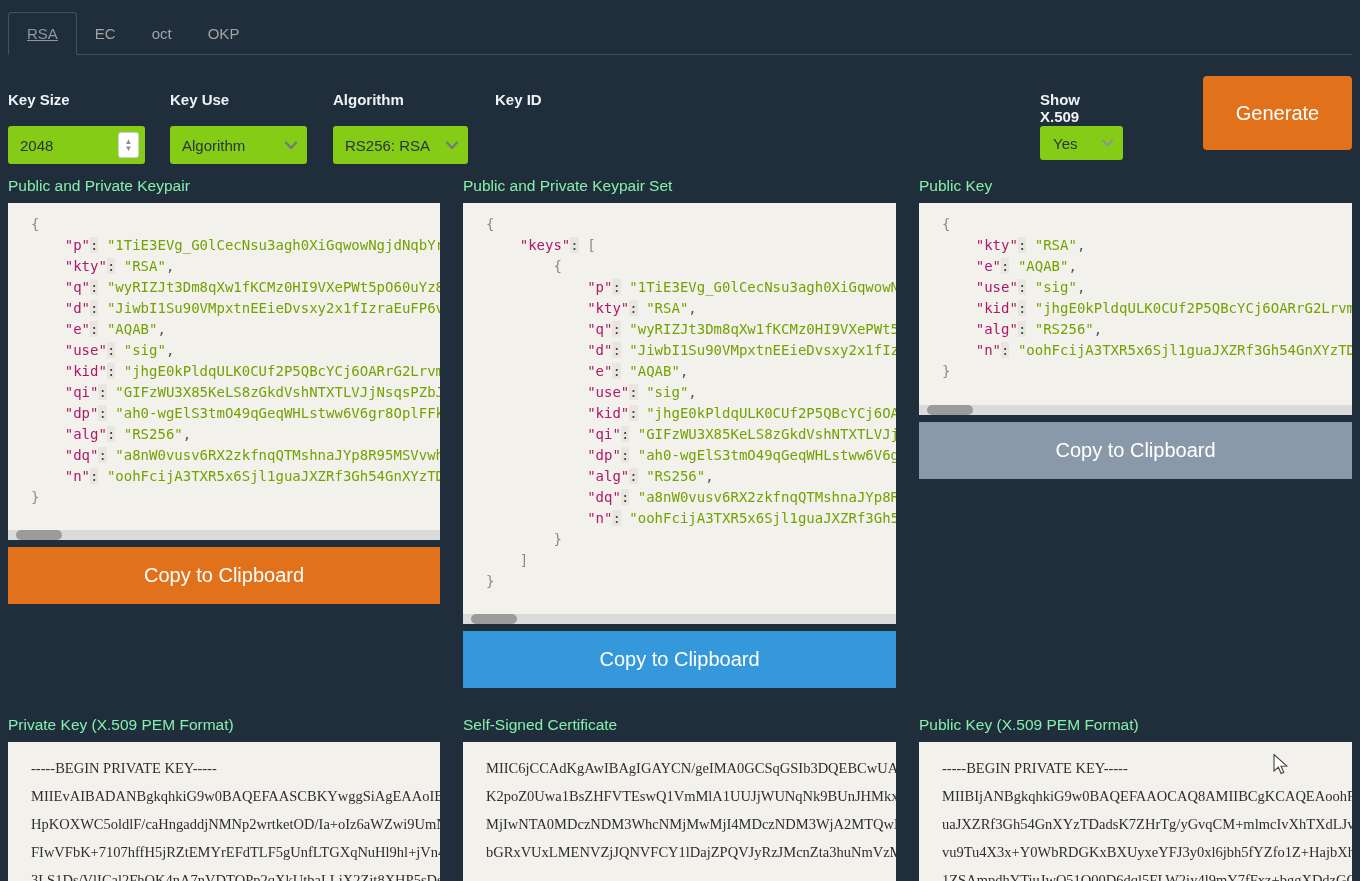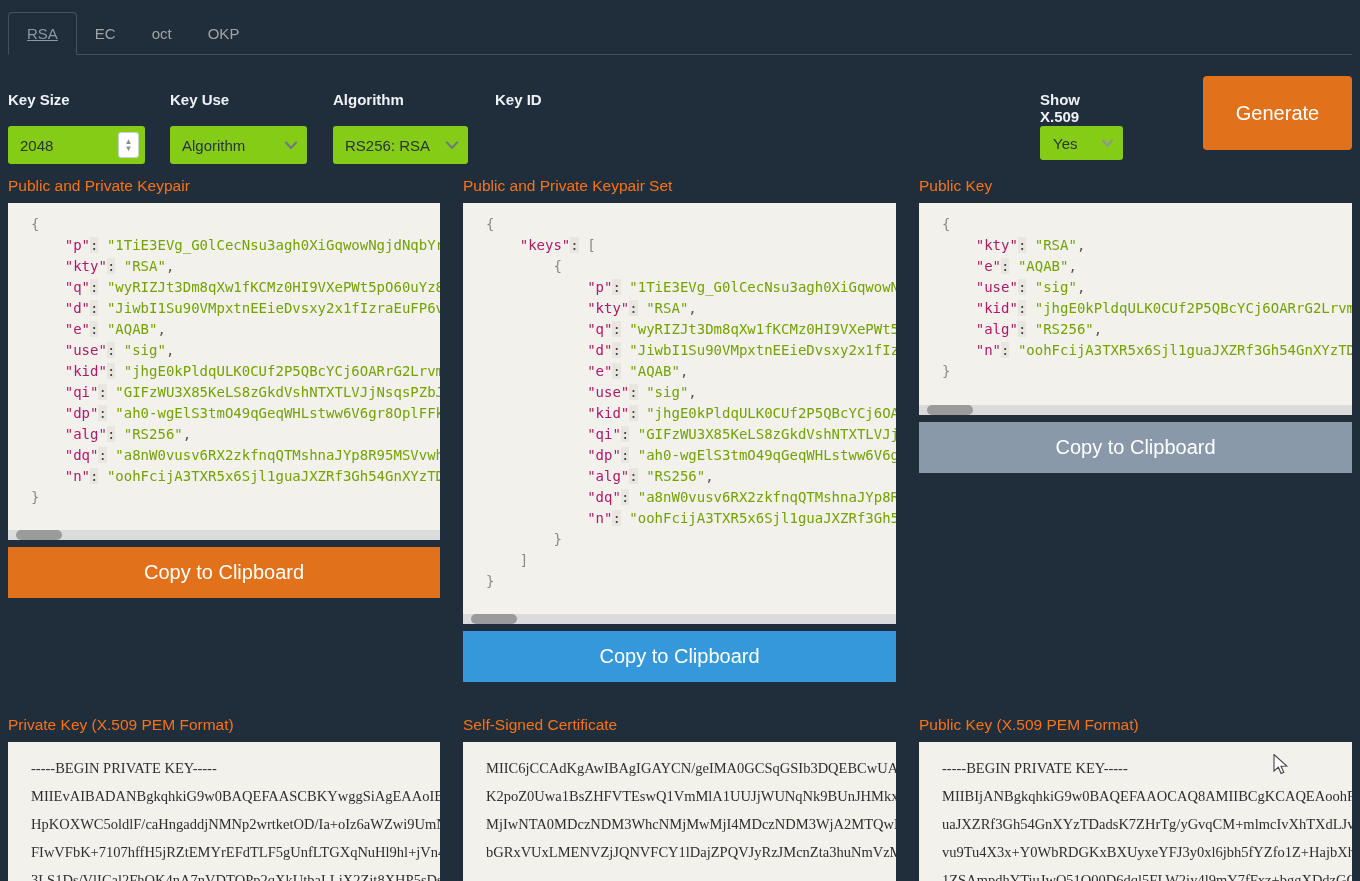--- a/index.html
+++ b/index.html
@@ -36,35 +36,35 @@
              color:#8d8d8d; font-size:8px; line-height:7px; cursor:pointer; }
   .generate { position:absolute; left:1203px; top:1px; width:149px; height:74px;
               background:#e2711c; border:none; border-radius:4px; color:#fff;
               font-size:20px; font-family:inherit; cursor:pointer; }
 
   
   .toprow, .bottomrow { position:absolute; left:8px; display:grid;
              grid-template-columns:432px 433px 433px; column-gap:23px; align-items:start; }
   .toprow { top:177px; }
   .bottomrow { top:716px; }
-  .sec-title { color:#f97316; font-size:15.5px; height:19px; margin-bottom:7px; }
+  .sec-title { color:#86efac; font-size:15.5px; height:19px; margin-bottom:7px; }
   .codebox { position:relative; background:#f3f1ec; overflow:hidden; }
   .cb-1 { height:337px; } .cb-2 { height:421px; } .cb-3 { height:212px; }
   .code { padding:11px 0 0 23px; font-family:"DejaVu Sans Mono", monospace;
           font-size:14px; line-height:21px; }
   .cl { white-space:pre; overflow:hidden; height:21px; }
   .tk { color:#b01868; }                               
   .tc { color:#444; background:#e9e6df; }              
   .ts { color:#73a203; }                               
   .tp { color:#8a8a8a; }                               
   .tm { color:#555; }                                  
   .hscroll { position:absolute; left:0; right:0; bottom:0; height:10px; background:#dbdbdb; }
   .thumb { position:absolute; left:8px; top:0; height:10px; width:46px;
            background:#9b9b9b; border-radius:5px; cursor:pointer; }
-  .copy { display:block; width:100%; height:51px; margin-top:7px; border:none;
+  .copy { display:block; width:100%; height:57px; margin-top:7px; border:none;
           color:#fff; font-size:20px; font-family:inherit; cursor:pointer; }
   .copy.orange { background:#e2711c; }
   .copy.blue   { background:#3498db; }
   .copy.gray   { background:#8a99a9; }
 
   .pem-box { height:300px; background:#f3f1ec; overflow:hidden; }
   .pem { padding:12px 0 0 23px; font-family:"DejaVu Sans Mono", monospace;
          font-size:14.5px; line-height:28px; color:#2e2e2e; }
   .pem .cl { height:28px;font-family:Liberation Serif, serif; }
 

